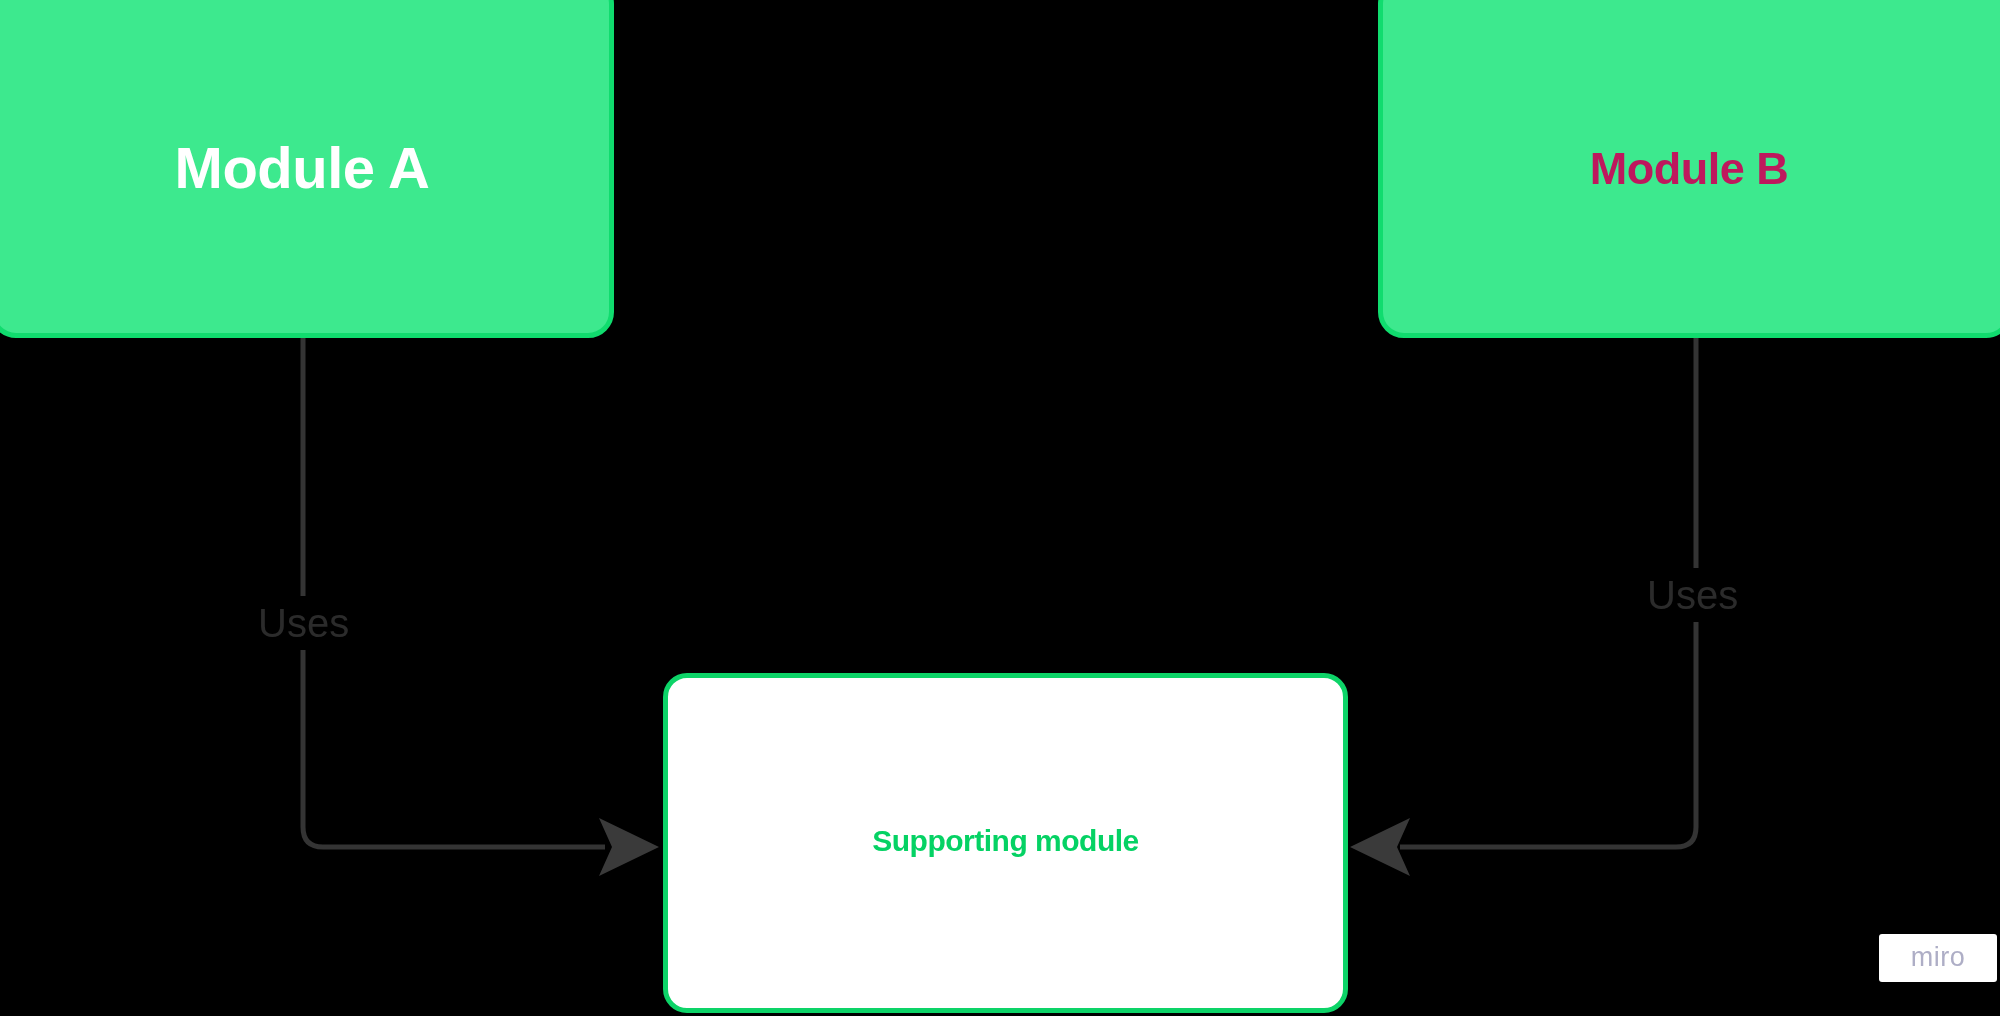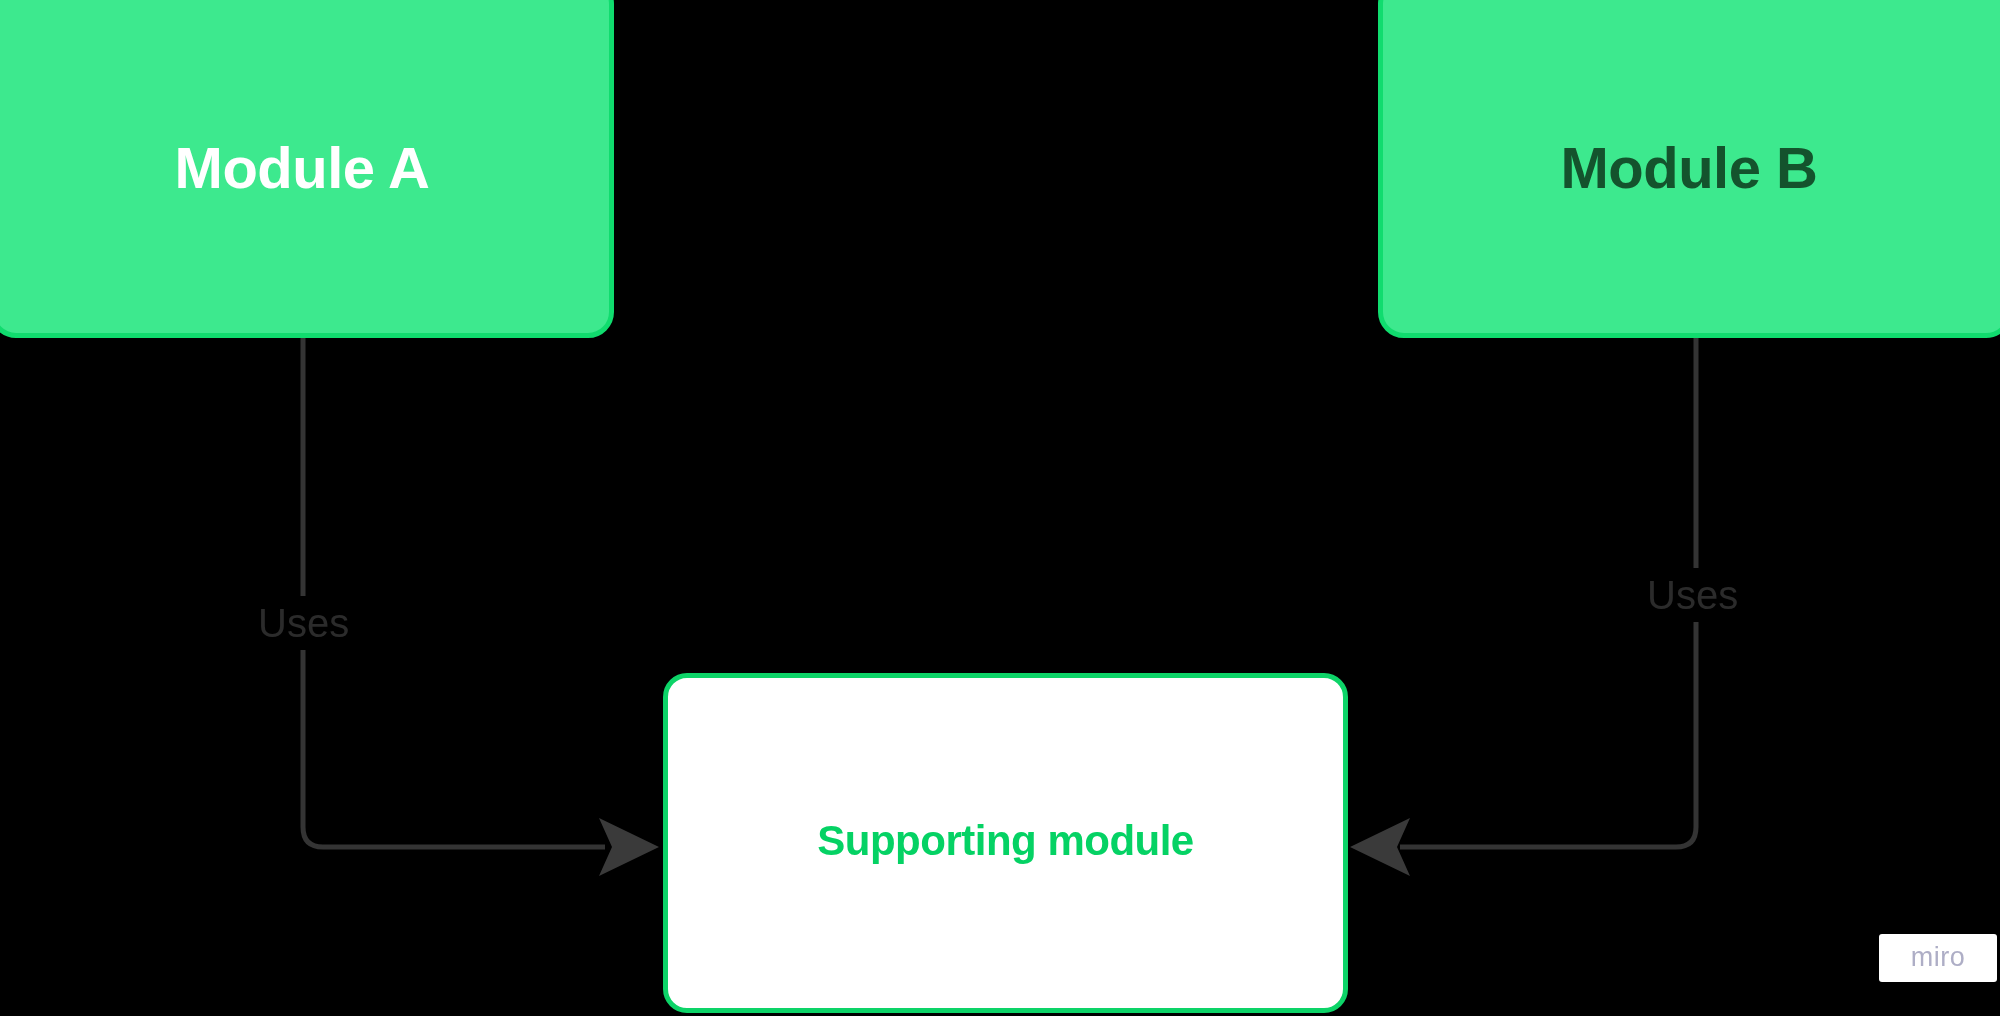--- a/index.html
+++ b/index.html
@@ -54,39 +54,39 @@
   #module-b {
     left: 1378px;
     top: -22px;
     width: 634px;
     height: 360px;
     background: #3DE98E;
     border-width: 5px;
     border-color: #10DC6E;
   }
   #module-b .node-label {
-    color: #14532d;
-    font-size: 58px;
+    color: #be185d;
+    font-size: 45px;
     transform: translateY(10px) translateX(-6px);
   }
 
   
   #supporting-module {
     left: 663px;
     top: 673px;
     width: 685px;
     height: 340px;
     background: #FFFFFF;
     border-width: 5px;
     border-color: #0DD468;
     border-radius: 24px;
   }
   #supporting-module .node-label {
     color: #05D264;
-    font-size: 42px;
+    font-size: 30px;
     transform: translateY(-2px);
   }
 
   
   #connectors {
     position: absolute;
     left: 0;
     top: 0;
     width: 2000px;
     height: 1016px;

